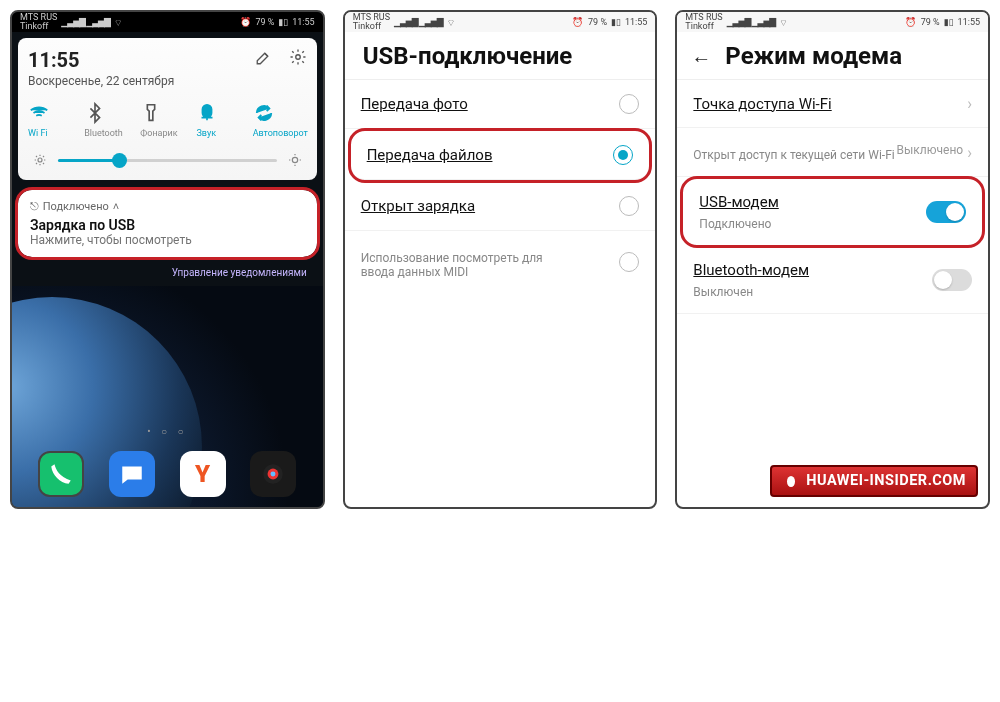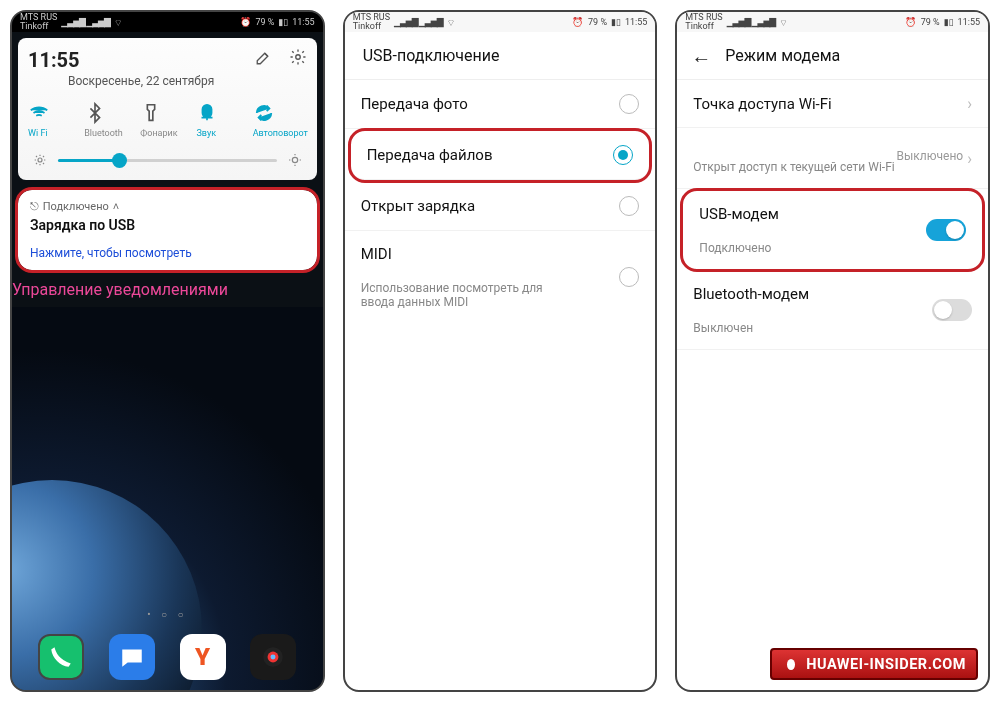--- a/index.html
+++ b/index.html
@@ -7,23 +7,23 @@
     font-family: -apple-system, "Segoe UI", Roboto, Arial, sans-serif;
     background: #fff;
     display: flex;
     gap: 18px;
     padding: 10px;
     width: 1000px;
     height: 702px;
   }
   .phone {
     width: 318px;
-    height: 682px;
+    height: 499px;
     border: 2px solid #444;
-    border-radius: 16px;
+    border-radius: 8px;
     background: #fff;
     position: relative;
     overflow: hidden;
     display: flex;
     flex-direction: column;
   }
   
   .statusbar {
     height: 20px;
     background: #000;
@@ -42,21 +42,21 @@
   
   .p1 { background: #0b1015; }
   .shade-top {
     background: linear-gradient(#fdfdfd,#f5f5f5);
     margin: 6px 6px 0 6px;
     border-radius: 8px;
     padding: 10px 10px 6px 10px;
   }
   .shade-row1 { display: flex; justify-content: space-between; align-items: flex-start; }
   .clock { font-size: 20px; font-weight: 700; color: #222; }
-  .date { font-size: 12px; color: #555; margin-top: 2px; margin-left: 40px; }
+  .date { font-size: 12px; color: #555; margin-top: 2px; }
   .hdr-icons { display: flex; gap: 16px; color: #555; font-size: 16px; }
   .qtiles { display: flex; justify-content: space-between; margin-top: 14px; }
   .qtile { width: 54px; display: flex; flex-direction: column; align-items: flex-start; gap: 4px; }
   .qtile svg { width: 22px; height: 22px; }
   .qlabel { font-size: 9px; color: #888; text-align: center; }
   .qtile.active .qlabel { color: #06a5c7; }
   .qtile.active svg { fill: #06a5c7; stroke: #06a5c7; }
   .qtile svg { fill: none; stroke: #555; stroke-width: 1.8; }
   .slider-row { display: flex; align-items: center; gap: 10px; margin-top: 14px; padding: 0 4px 6px 4px; }
   .slider {
@@ -75,24 +75,24 @@
   .notif-card {
     margin: 10px 6px 0 6px;
     background: #fff;
     border-radius: 8px;
     padding: 10px 12px;
     position: relative;
   }
   .notif-card.highlight { outline: 3px solid #c52128; border-radius: 14px; }
   .notif-app { font-size: 11px; color: #666; display:flex; align-items:center; gap:4px; }
   .notif-title { font-size: 14px; color: #111; font-weight: 600; margin-top: 4px; }
-  .notif-sub { font-size: 12px; color: #1d4ed8; margin-top: 13px; }
+  .notif-sub { font-size: 12px; color: #737373; margin-top: 0; }
 
   .manage {
-    color: #ec4899; font-size: 16px; text-align: left;
+    color: #c4b5fd; font-size: 10px; text-align: right;
     margin: 10px 16px 0 0;
   }
 
   .wallpaper {
     flex: 1;
     background: radial-gradient(circle at 10% 95%,
        #3a6ea8 0%, #244c78 18%, #0d1a30 40%, #050a12 70%);
     position: relative;
     margin-top: 8px;
   }
@@ -114,33 +114,33 @@
   .app-ic svg { width:26px; height:26px; fill:#fff; }
   .pager { position:absolute; bottom:70px; left:0; right:0; text-align:center; color:#999; font-size:10px; letter-spacing:4px; }
 
   
   .topbar {
     height: 48px; display:flex; align-items:center; padding: 0 14px;
     border-bottom: 1px solid #eee; gap: 14px;
   }
   .topbar.noback { padding-left: 18px; }
   .topbar .back { font-size: 20px; color: #222; }
-  .topbar h1 { font-size: 16px; font-weight: 400; color: #111; }
+  .topbar h1 { font-size: 24px; font-weight: 700; color: #111; }
 
   .list { display:flex; flex-direction:column; }
   .item {
     padding: 14px 16px;
     display:flex; align-items:center; justify-content:space-between;
     border-bottom: 1px solid #f1f1f1;
   }
   .item.noborder { border-bottom: none; }
   .item.highlight { outline: 3px solid #c52128; border-radius: 14px; margin: 2px 6px; }
   .item .txt { display:flex; flex-direction:column; }
-  .item .lbl { font-size: 15px; color: #111; }
-  .item .sub { font-size: 12px; color: #888; margin-top: 18px; max-width: 210px; }
+  .item .lbl { font-size: 15px; color: #111; text-decoration: underline; }
+  .item .sub { font-size: 12px; color: #888; margin-top: 6px; max-width: 210px; }
   .radio {
     width: 20px; height: 20px; border: 1.5px solid #bbb; border-radius: 50%;
     display:flex; align-items:center; justify-content:center;
   }
   .radio.on { border-color: #06a5c7; }
   .radio.on::after {
     content:""; width:10px; height:10px; background:#06a5c7; border-radius:50%;
   }
   .chev { color:#bbb; font-size:16px; }
   .valtxt { font-size:12px; color:#999; margin-right:4px; }
@@ -154,21 +154,21 @@
   }
   .switch.on { background:#16a3d9; }
   .switch.on::after { left:20px; }
 
   .watermark {
     position:absolute; bottom:10px; right:10px;
     background: linear-gradient(#d33, #a11);
     color:#fff; font-weight:700; font-size:14.5px;
     padding: 5px 10px; border:2px solid #600; border-radius:4px;
     letter-spacing: .5px;
-    display:flex; align-items:center; gap:6px;
+    display:flex; align-items:flex-start; gap:6px;
   }
   .watermark .petal {
     width:18px; height:18px; position:relative;
   }
   .watermark .petal span {
     position:absolute; width:8px; height:11px; background:#fff;
     border-radius:50% 50% 50% 50%; top:4px; left:5px;
   }
 </style>
 </head>
@@ -334,21 +334,20 @@
       <div class="radio on"></div>
     </div>
     <div class="item">
       <div class="txt">
           <div class="lbl">Открыт зарядка</div>
         </div>
       <div class="radio"></div>
     </div>
     <div class="item noborder">
       <div class="txt">
-        <div class="lbl">MIDI</div>
         <div class="sub">Использование посмотреть для ввода данных MIDI</div>
       </div>
       <div class="radio"></div>
     </div>
   </div>
 </div>
 
 <div class="phone">
   <div class="statusbar light">
     <div class="left">

